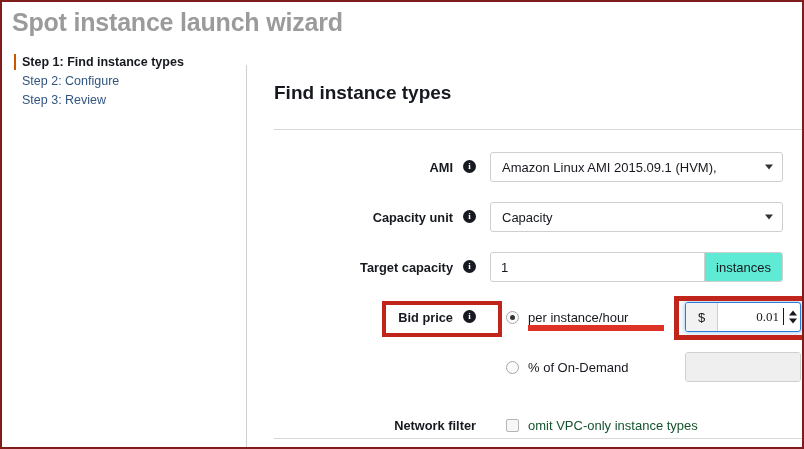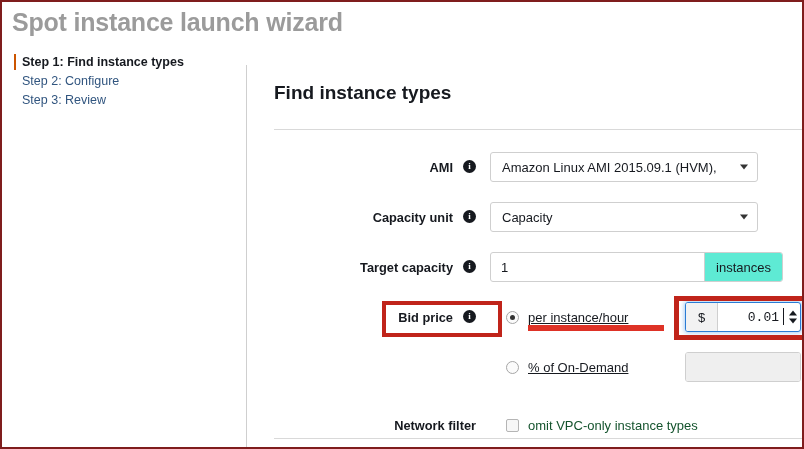--- a/index.html
+++ b/index.html
@@ -124,21 +124,21 @@
     line-height: 13px;
     text-align: center;
     font-family: "Liberation Serif", serif;
     flex: none;
   }
   .control { flex: 1; display: flex; align-items: center; }
 
   
   .select {
     position: relative;
-    width: 268px;
+    width: 293px;
     height: 30px;
     border: 1px solid #cfcfcf;
     border-radius: 3px;
     background: #ffffff;
     display: flex;
     align-items: center;
     padding: 0 22px 0 11px;
     font-size: 13px;
     color: #16191f;
     white-space: nowrap;
@@ -215,21 +215,20 @@
   }
   .radio-line {
     position: relative;
     height: 50px;
     display: flex;
     align-items: center;
     gap: 9px;
     font-size: 13px;
     color: #16191f;
     white-space: nowrap;
-    text-decoration: underline;
   }
   .radio {
     width: 13px; height: 13px;
     border-radius: 50%;
     border: 1px solid #a6a6a6;
     background: #fbfbfb;
     position: relative;
     flex: none;
   }
   .radio.checked:after {
@@ -281,21 +280,21 @@
     align-items: center;
     position: relative;
     padding-right: 18px;
   }
   .money-group .num {
     width: 100%;
     border: none; outline: none;
     text-align: right;
     padding: 0 3px 0 4px;
     font-size: 13px;
-    font-family: Liberation Mono, monospace;
+    font-family: Liberation Serif, serif;
     color: #16191f;
     background: transparent;
   }
   .caret-bar {
     position: absolute;
     right: 16px; top: 5px;
     width: 1px; height: 17px;
     background: #16191f;
   }
   .spinner {

